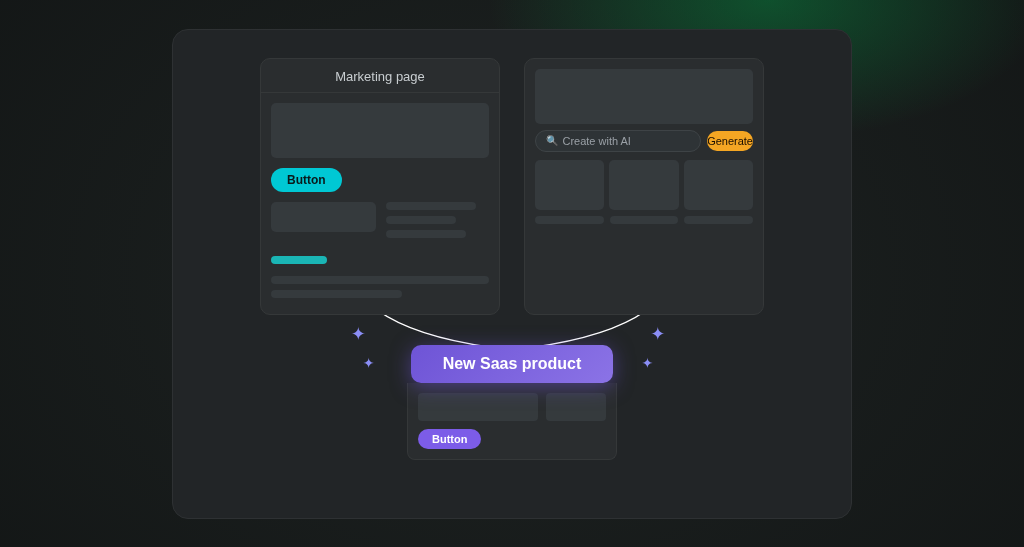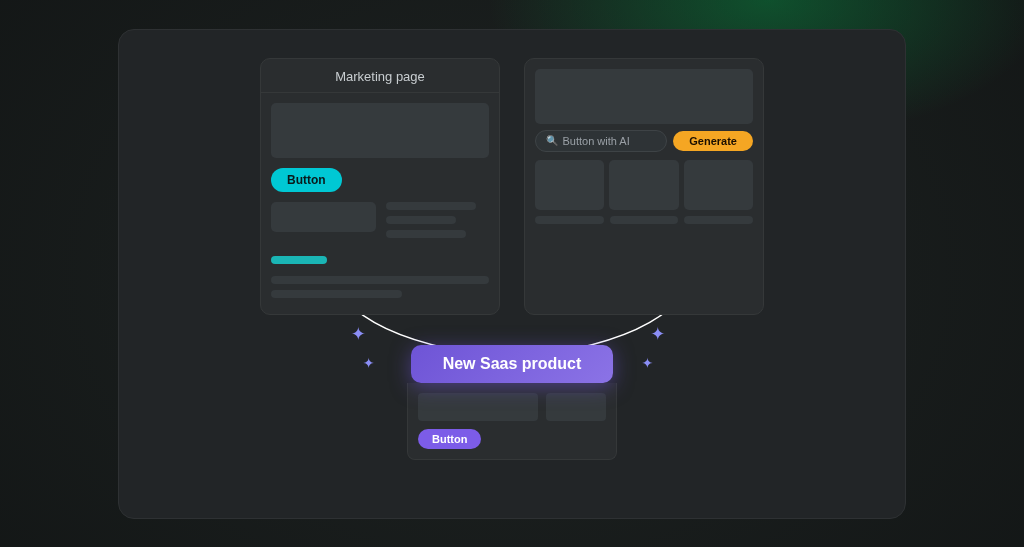--- a/index.html
+++ b/index.html
@@ -27,21 +27,21 @@
       position: absolute;
       inset: 0;
       display: flex;
       align-items: center;
       justify-content: center;
       z-index: 1;
     }
 
     
     .card-frame {
-      width: 788px;
+      width: 680px;
       height: 490px;
       background: #222527;
       border-radius: 16px;
       border: 1px solid #2e3133;
       position: relative;
       overflow: visible;
     }
 
     
     .top-row {
@@ -136,23 +136,23 @@
     .search-icon-small {
       color: #9aa0a6;
       font-size: 10px;
     }
 
     .pill-orange {
       display: inline-block;
       background: #f5a623;
       color: #1a0e00;
       border-radius: 20px;
-      padding: 4px 16px;
+      padding: 4px 0;
       font-size: 11px;
-      font-weight: 700;
+      font-weight: 400;
     }
 
     
     .three-col {
       display: flex;
       gap: 5px;
     }
 
     .col-block {
       flex: 1;
@@ -293,21 +293,21 @@
           <div class="mock-bar" style="width:60%;"></div>
         </div>
       </div>
 
       <div class="preview-card">
         <div class="preview-card-body">
           <div class="mock-block mock-wide"></div>
           <div class="search-row">
             <div class="search-pill">
               <span class="search-icon-small">🔍</span>
-              <span>Button with AI</span>
+              <span>Create with AI</span>
             </div>
             <span class="pill-orange">Generate</span>
           </div>
           <div class="three-col">
             <div class="col-block"></div>
             <div class="col-block"></div>
             <div class="col-block"></div>
           </div>
           <div class="mock-row" style="margin-top:6px;">
             <div class="mock-sm"></div>

